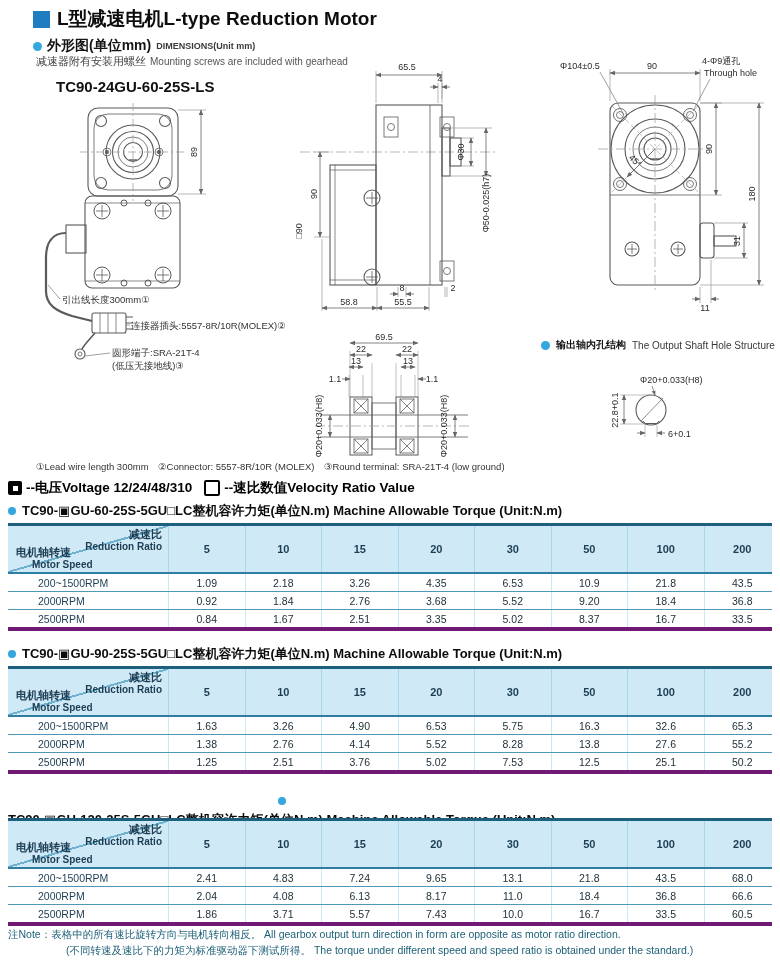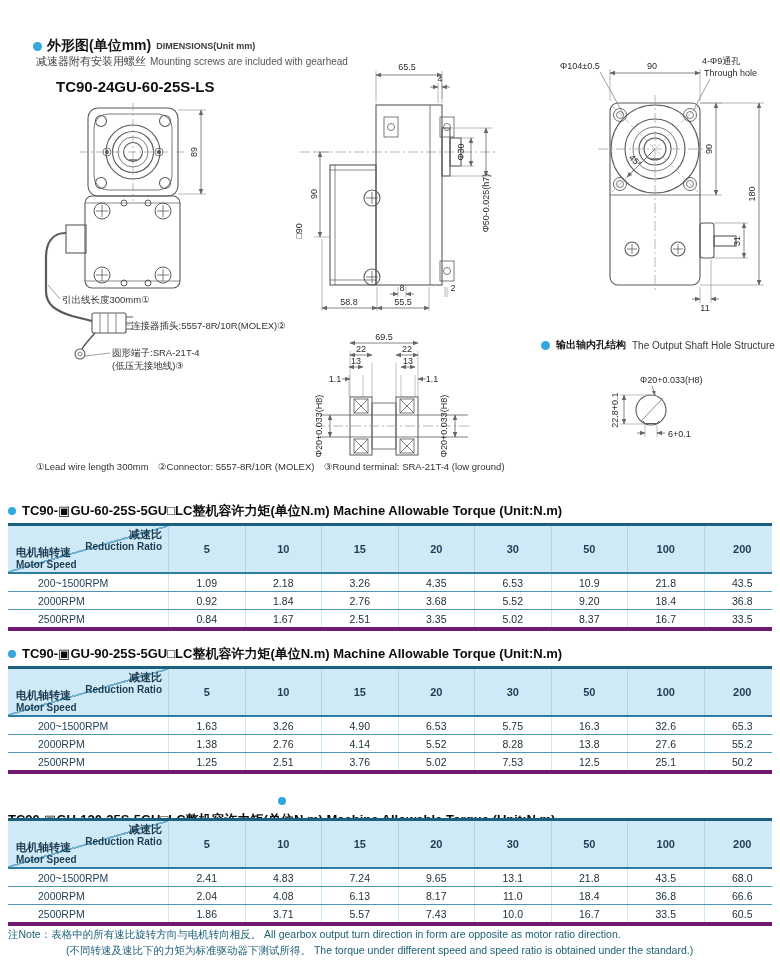--- a/index.html
+++ b/index.html
@@ -36,38 +36,42 @@
   .dot2{width:8px;height:8px;border-radius:50%;background:#33a7de;flex:none;}
   .sec-text{font-size:13px;font-weight:bold;color:#0c0c0c;}
   
   .tbl{position:absolute;left:8px;width:764px;border-top:3px solid #1e5f7e;border-bottom:4px solid #701a75;}
   .thead{display:flex;height:46px;background:#cfe9f7;border-bottom:2px solid #2f7ea1;}
   .corner{position:relative;width:160px;flex:none;
      background-image:linear-gradient(to bottom right,transparent calc(50% - 1px),#6fb0cf calc(50% - 1px),#6fb0cf calc(50% + 1px),transparent calc(50% + 1px));}
   .ctop{position:absolute;top:2px;right:6px;text-align:right;color:#1d3d52;line-height:1.15;}
   .cbot{position:absolute;bottom:2px;left:8px;text-align:left;color:#1d3d52;line-height:1.15;}
   .ctop .zh,.cbot .zh{font-size:11px;font-weight:bold;}
-  .ctop .en,.cbot .en{font-size:10px;font-weight:bold;}
+  .ctop .en,.cbot .en{font-size:10px;font-weight:bold;margin-left:16px;}
   .hc{width:75.5px;flex:none;display:flex;align-items:center;justify-content:center;
       font-size:11px;font-weight:bold;color:#1d3d52;border-left:1px solid #a9d6ea;}
   .tr{display:flex;height:17px;background:#fff;}
   .tr + .tr{border-top:1.5px solid #4e97b8;}
   .rl{width:160px;flex:none;display:flex;align-items:center;padding-left:30px;box-sizing:border-box;
       font-size:10.5px;color:#1d3d52;}
   .td{width:75.5px;flex:none;display:flex;align-items:center;justify-content:center;
       font-size:10.5px;color:#20323c;border-left:1px solid #cde8f5;}
   
   .note{position:absolute;left:8px;top:927px;font-size:10.5px;color:#1d6077;line-height:1.5;}
   .note .l2{padding-left:58px;}
 </style>
 </head>
 <body>
 
 <div class="page">
 
+  <div class="main-title">
+    <span class="title-sq"></span>
+    <h1>L型减速电机L-type Reduction Motor</h1>
+  </div>
   <div class="dim-row">
     <span class="dot"></span>
     <span class="dim-zh">外形图(单位mm)</span>
     <span class="dim-en">DIMENSIONS(Unit mm)</span>
   </div>
   <div class="screw-row">
     <span class="screw-zh">减速器附有安装用螺丝</span>
     <span class="screw-en">Mounting screws are included with gearhead</span>
   </div>
   <div class="model">TC90-24GU-60-25S-LS</div>
@@ -292,20 +296,28 @@
   </svg>
 
   <div class="oh-head">
     <span class="dot"></span>
     <span class="oh-zh">输出轴内孔结构</span>
     <span class="oh-en">The Output Shaft Hole Structure</span>
   </div>
 
   <div class="footnote">①Lead wire length 300mm　②Connector: 5557-8R/10R (MOLEX)　③Round terminal: SRA-21T-4 (low ground)</div>
 
+  <div class="legend">
+    <span class="sym-filled">
+        <span></span>
+      </span>
+    <span class="legend-text">--电压Voltage 12/24/48/310</span>
+    <span class="sym-open"></span>
+    <span class="legend-text">--速比数值Velocity Ratio Value</span>
+  </div>
 
   <div class="sec-title" style="top:502px;">
     <span class="dot2"></span>
     <span class="sec-text">TC90-▣GU-60-25S-5GU□LC整机容许力矩(单位N.m) Machine Allowable Torque (Unit:N.m)</span>
   </div>
   <div class="tbl" style="top:523px;">
     <div class="thead">
       <div class="corner">
         <div class="ctop">
             <div class="zh">减速比</div>

